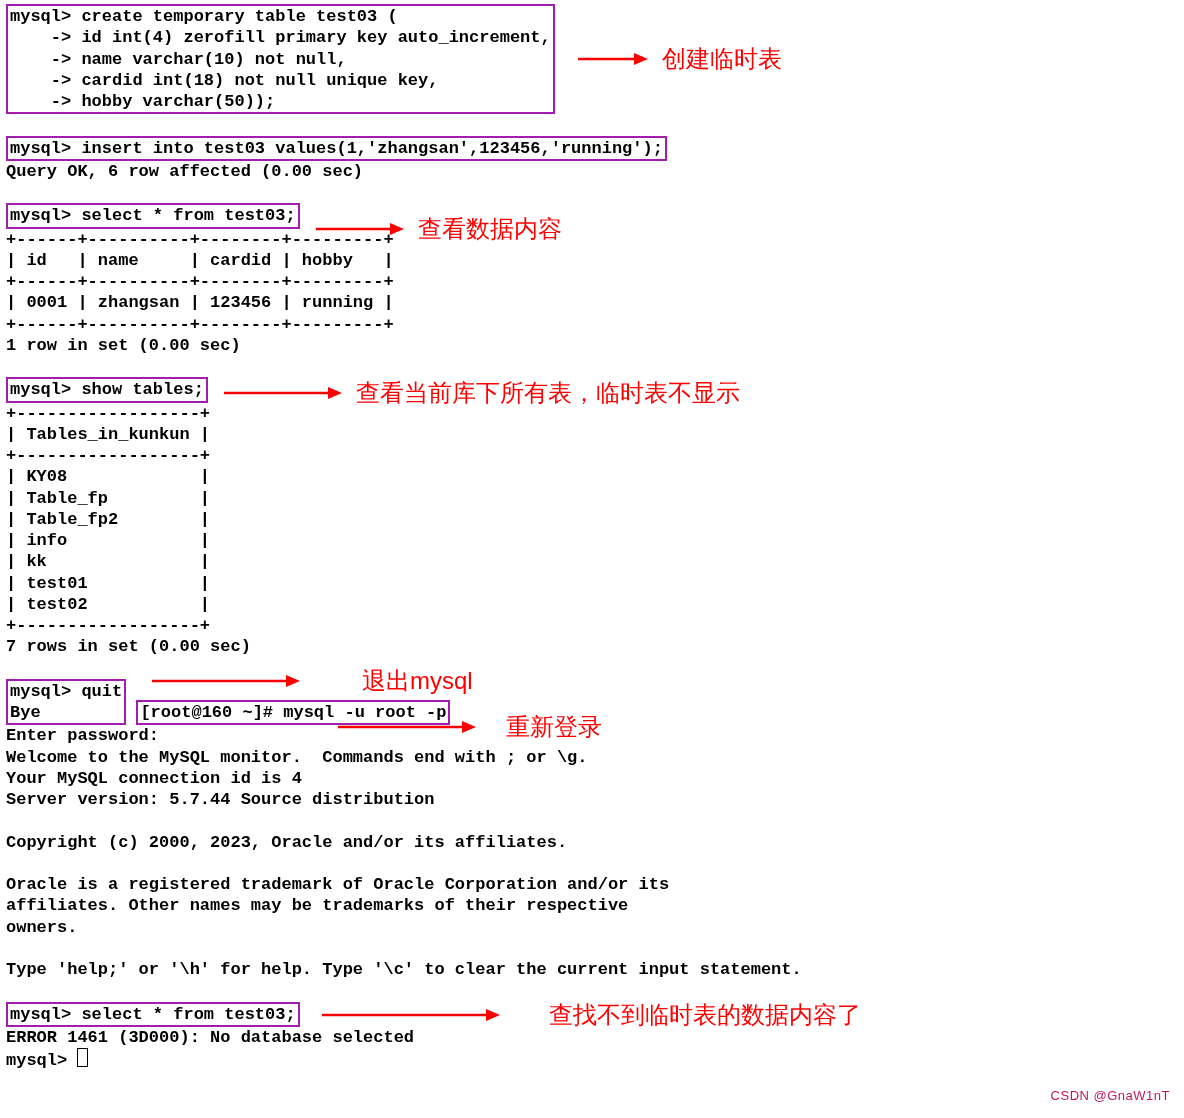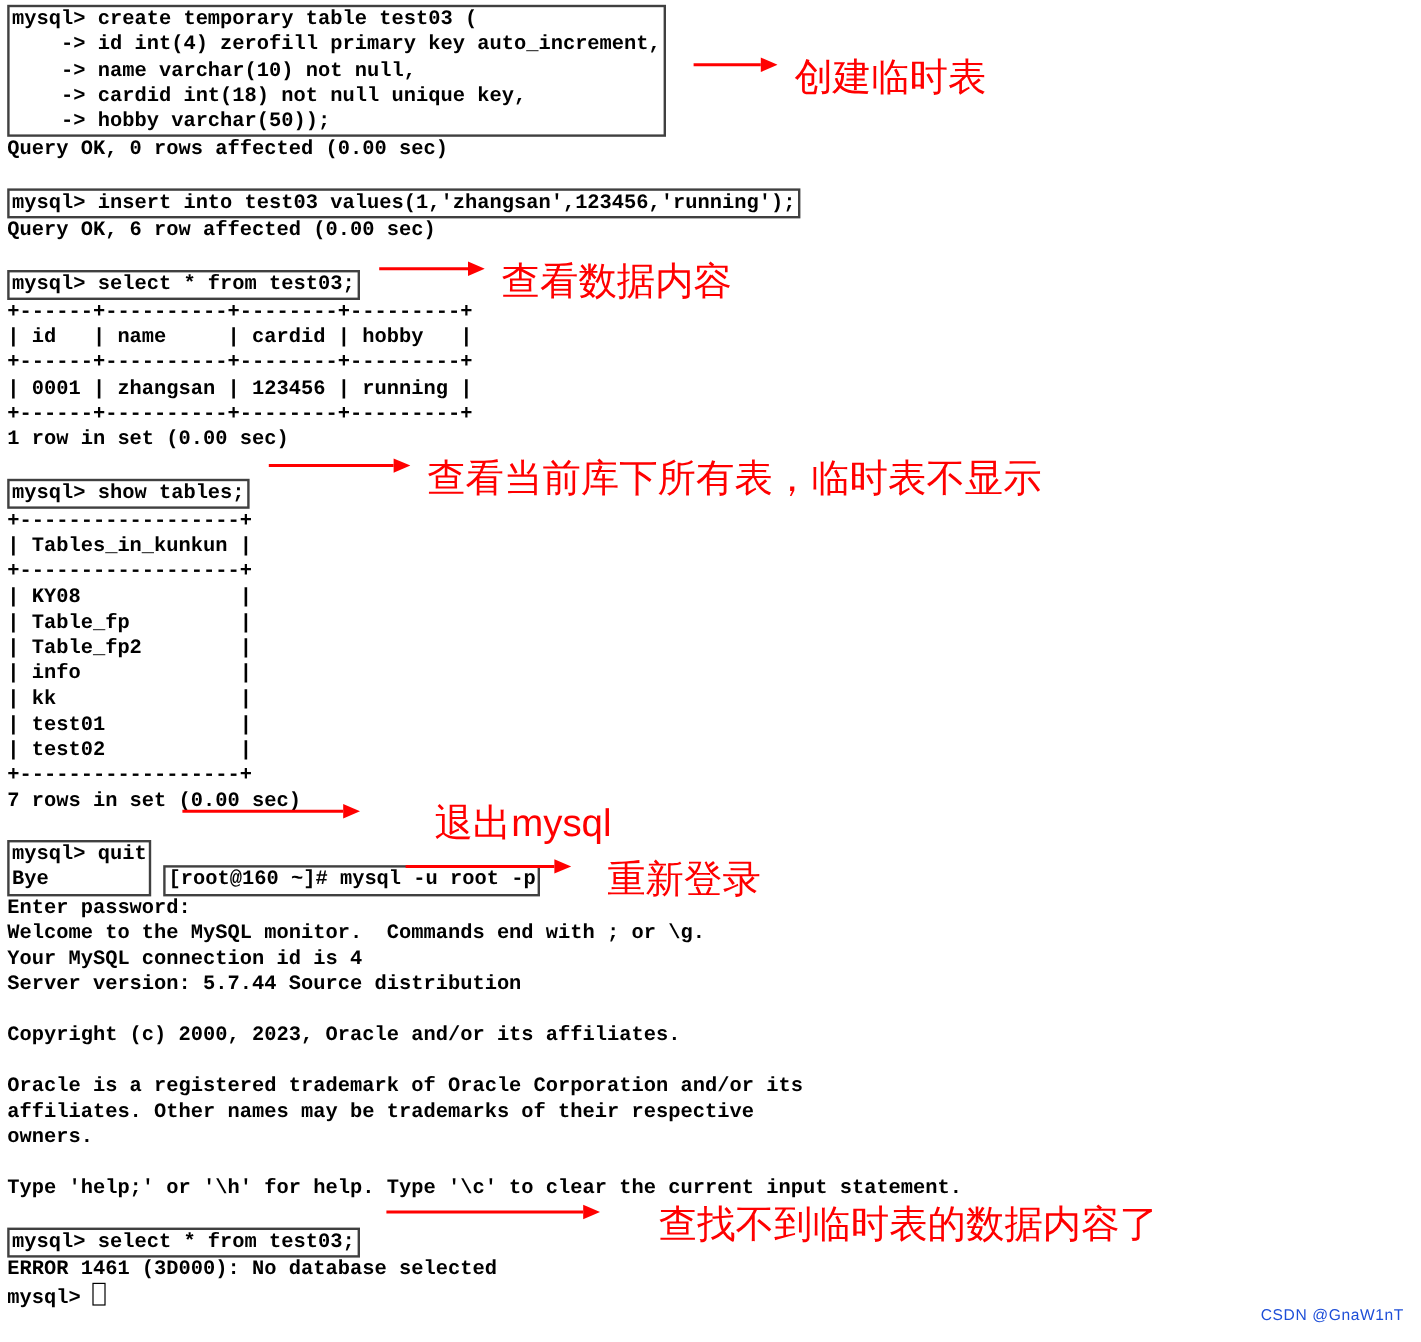--- a/index.html
+++ b/index.html
@@ -18,70 +18,69 @@
     height: 1118px;
     padding: 4px 6px;
     box-sizing: border-box;
   }
   pre {
     margin: 0;
     font: inherit;
     white-space: pre;
   }
   .redbox {
-    border: 2px solid #404040;
+    border: 2px solid #a21caf;
     display: inline-block;
     padding: 0 2px;
   }
   .annot {
     position: absolute;
     color: #ff0000;
     font-family: "Microsoft YaHei", "PingFang SC", sans-serif;
-    font-size: 32px;
+    font-size: 24px;
     font-weight: 400;
     display: flex;
-    align-items: flex-start;
+    align-items: center;
     white-space: nowrap;
   }
   .arrow {
     display: inline-block;
     margin-right: 14px;
   }
   .arrow svg { display: block; }
   .cursor {
     display: inline-block;
     width: 9px;
     height: 17px;
     border: 1px solid #000;
     vertical-align: -2px;
   }
   .watermark {
     position: absolute;
     right: 14px;
     bottom: 14px;
-    color: #1d4ed8;
+    color: #be185d;
     font-family: Arial, sans-serif;
     font-size: 13px;
     font-weight: normal;
     letter-spacing: 0.5px;
     pointer-events: none;
   }
 </style>
 </head>
 <body>
 
 <div class="wrap">
 
   
   <pre class="redbox">mysql&gt; create temporary table test03 (
     -&gt; id int(4) zerofill primary key auto_increment,
     -&gt; name varchar(10) not null,
     -&gt; cardid int(18) not null unique key,
     -&gt; hobby varchar(50));</pre>
-  <pre>Query OK, 0 rows affected (0.00 sec)</pre>
   <pre> </pre>
 
   
   <pre class="redbox">mysql&gt; insert into test03 values(1,'zhangsan',123456,'running');</pre>
   <pre>Query OK, 6 row affected (0.00 sec)</pre>
   <pre> </pre>
 
   
   <pre class="redbox">mysql&gt; select * from test03;</pre>
   <pre>+------+----------+--------+---------+

